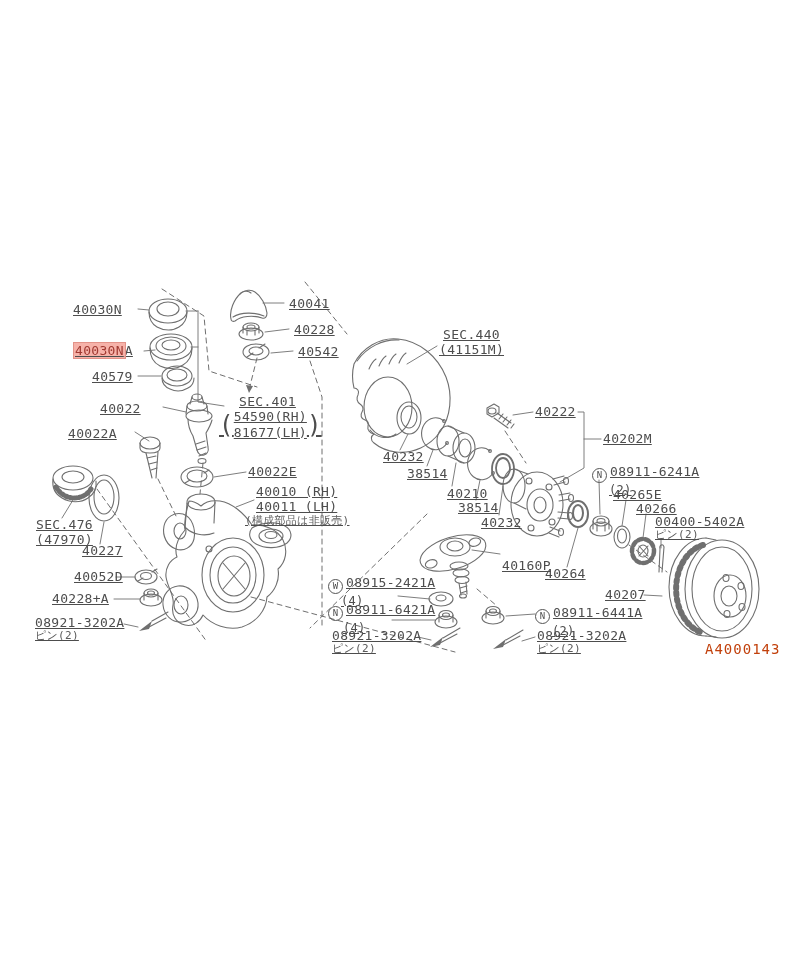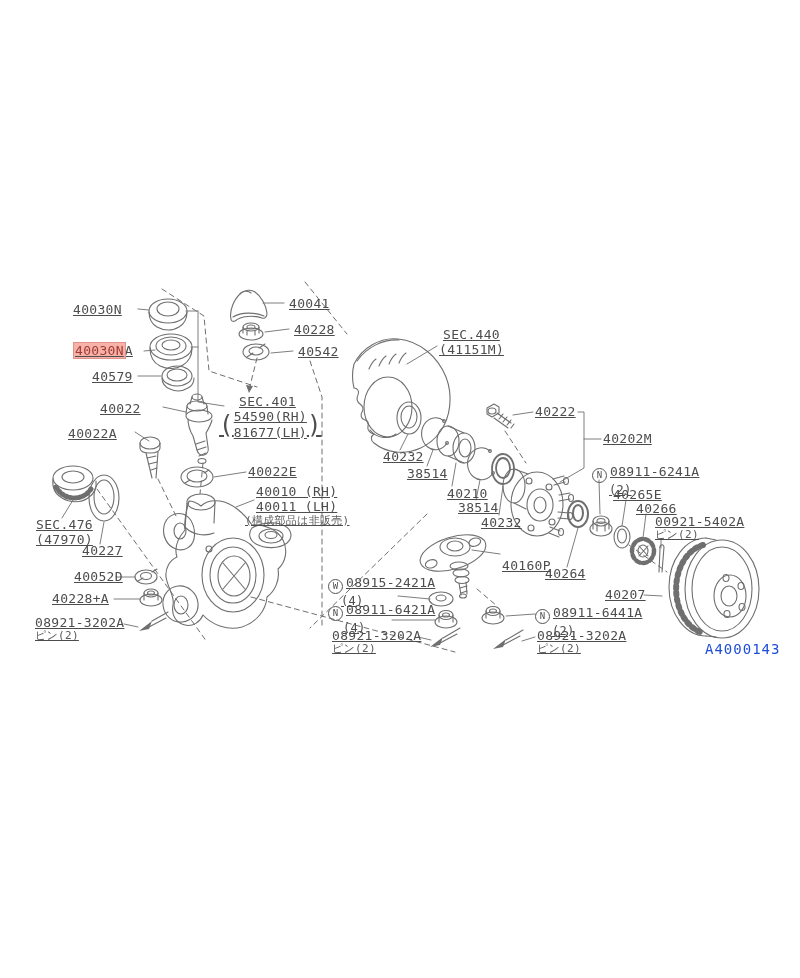--- a/index.html
+++ b/index.html
@@ -8,21 +8,21 @@
   svg.art{position:absolute;left:0;top:0;}
   .lbl{position:absolute;font:13px/1.18 "DejaVu Sans Mono",monospace;color:#4d4d4d;
        letter-spacing:.3px;white-space:nowrap;text-decoration:underline;}
   .qty{font-size:12px;}
   .jp{font-size:11px;color:#5a5a5a;}
   .hl{background:#f6b2a9;color:#a13a32;outline:1px solid #e29288;padding:0 1px;}
   .circ{display:inline-block;width:13px;height:13px;border:1.2px solid #555;border-radius:50%;
         font-size:9px;line-height:13px;text-align:center;vertical-align:-2px;margin-right:3px;color:#4d4d4d;}
   .prow{display:flex;align-items:center;}
   .bigp{font-size:24px;line-height:24px;font-weight:400;}
-  .ref{position:absolute;font:14px "DejaVu Sans Mono",monospace;color:#1d4ed8;letter-spacing:1px;}
+  .ref{position:absolute;font:14px "DejaVu Sans Mono",monospace;color:#c2410c;letter-spacing:1px;}
 </style>
 </head>
 <body>
 
 <div class="stage">
 
   <svg class="art" width="800" height="978" viewBox="0 0 800 978" fill="none" stroke="#6f6f6f" stroke-width="1.1" stroke-linecap="round" stroke-linejoin="round">
 
     <g stroke-dasharray="5,4" stroke-width="1">
       <path d="M162,289 L204,316 L209,371 L257,387"></path>
@@ -356,21 +356,21 @@
   <div class="lbl" style="left:535px;top:404px">40222</div>
   <div class="lbl" style="left:603px;top:431px">40202M</div>
 
   <div class="lbl" style="left:592px;top:464px">
     <span class="circ">N</span><span>08911-6241A</span>
     <div class="qty" style="margin-left:17px">(2)</div>
   </div>
   <div class="lbl" style="left:613px;top:487px">40265E</div>
   <div class="lbl" style="left:636px;top:501px">40266</div>
   <div class="lbl" style="left:655px;top:514px">
-    <div>00921-5402A</div>
+    <div>00400-5402A</div>
     <div class="jp">ピン(2)</div>
   </div>
 
   <div class="lbl" style="left:545px;top:566px">40264</div>
   <div class="lbl" style="left:605px;top:587px">40207</div>
 
   <div class="lbl" style="left:535px;top:605px">
     <span class="circ">N</span><span>08911-6441A</span>
     <div class="qty" style="margin-left:17px">(2)</div>
   </div>

